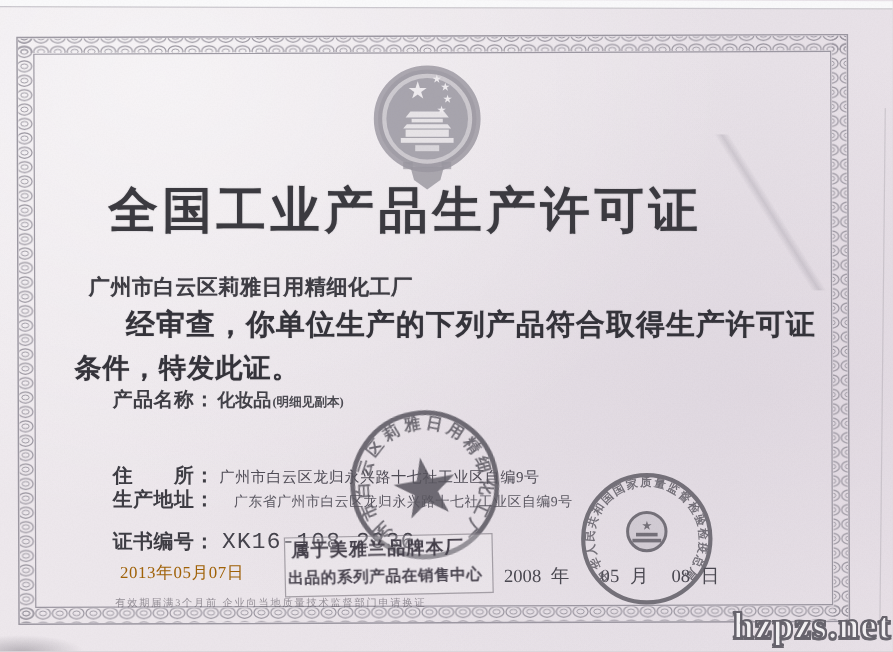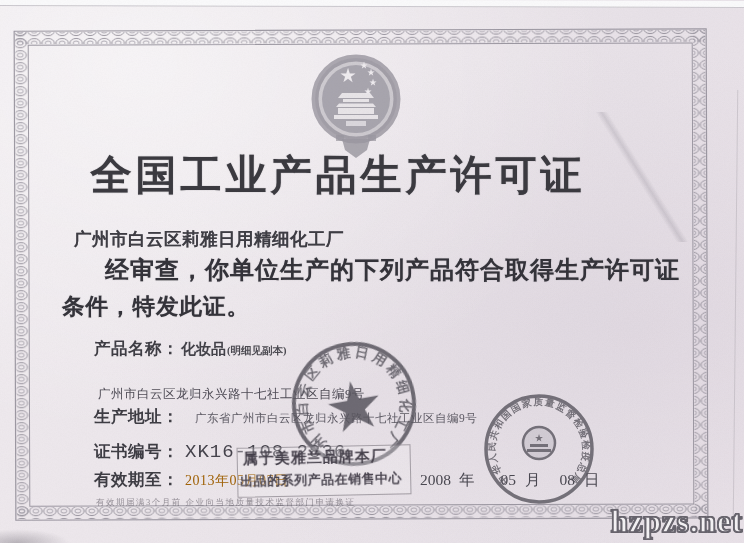--- a/index.html
+++ b/index.html
@@ -24,21 +24,21 @@
          font-size:41px;font-weight:700;letter-spacing:4px;color:#3b3a40;
          text-shadow:0 0 1px rgba(59,58,64,.55);white-space:nowrap;}
   .company{position:absolute;left:74px;top:227px;font-size:17.5px;font-weight:700;
            color:#3e3d44;letter-spacing:.5px;text-shadow:0 0 .6px rgba(60,58,66,.5);}
   .para1{position:absolute;left:105px;top:254px;font-size:24px;font-weight:700;
          color:#34333a;letter-spacing:1px;text-shadow:0 0 .8px rgba(52,51,58,.5);white-space:nowrap;}
   .para2{position:absolute;left:62px;top:291px;font-size:22.5px;font-weight:700;
          color:#34333a;letter-spacing:1px;text-shadow:0 0 .8px rgba(52,51,58,.5);}
   .row{position:absolute;display:flex;align-items:baseline;white-space:nowrap;}
   .row .lbl{font-size:16.5px;font-weight:700;color:#3e3d44;letter-spacing:.5px;}
-  .row-product{left:94px;top:338px;}
+  .row-product{left:94px;top:322px;}
   .row-product .val{font-size:15px;font-weight:700;color:#434249;margin-left:2px;}
   .row-product .note{font-size:10.5px;font-weight:700;color:#4a4950;margin-left:1px;}
   .row-res{left:94px;top:386px;}
   .row-res .val{font-size:12.5px;color:#4f4c56;margin-left:4px;letter-spacing:.5px;}
   .row-paddr{left:94px;top:406px;gap:12px;}
   .row-paddr .val{font-size:11.5px;color:#5b5862;margin-left:4px;letter-spacing:.5px;}
   .row-cert{left:94px;top:441px;}
   .row-cert .val{font-size:19px;color:#45434c;margin-left:6px;letter-spacing:1px;
                  font-family:"Liberation Mono","DejaVu Sans Mono",monospace;}
   .row-valid{left:94px;top:469px;}
@@ -120,32 +120,32 @@
   <div class="company">广州市白云区莉雅日用精细化工厂</div>
   <div class="para1">经审查，你单位生产的下列产品符合取得生产许可证</div>
   <div class="para2">条件，特发此证。</div>
 
   <div class="row row-product">
     <span class="lbl">产品名称：</span>
     <span class="val">化妆品</span>
     <span class="note">(明细见副本)</span>
   </div>
   <div class="row row-res">
+    <span class="lbl">住　　所：</span>
     <span class="val">广州市白云区龙归永兴路十七社工业区自编9号</span>
   </div>
   <div class="row row-paddr">
     <span class="lbl">生产地址：</span>
     <span class="val">广东省广州市白云区龙归永兴路十七社工业区自编9号</span>
   </div>
   <div class="row row-cert">
     <span class="lbl">证书编号：</span>
     <span class="val">XK16-108 2836</span>
   </div>
   <div class="row row-valid">
-    <span class="lbl">有效期至：</span>
     <span class="val">2013年05月07日</span>
   </div>
 
   <div class="issue-date">
     <span>2008</span><span class="id-yu">年</span><span class="id-m">05</span><span class="id-mu">月</span><span class="id-d">08</span><span class="id-du">日</span>
   </div>
 
   <div class="footnote">有效期届满3个月前 企业向当地质量技术监督部门申请换证</div>
 
   <svg class="company-seal" width="146" height="146" viewBox="0 0 146 146">

